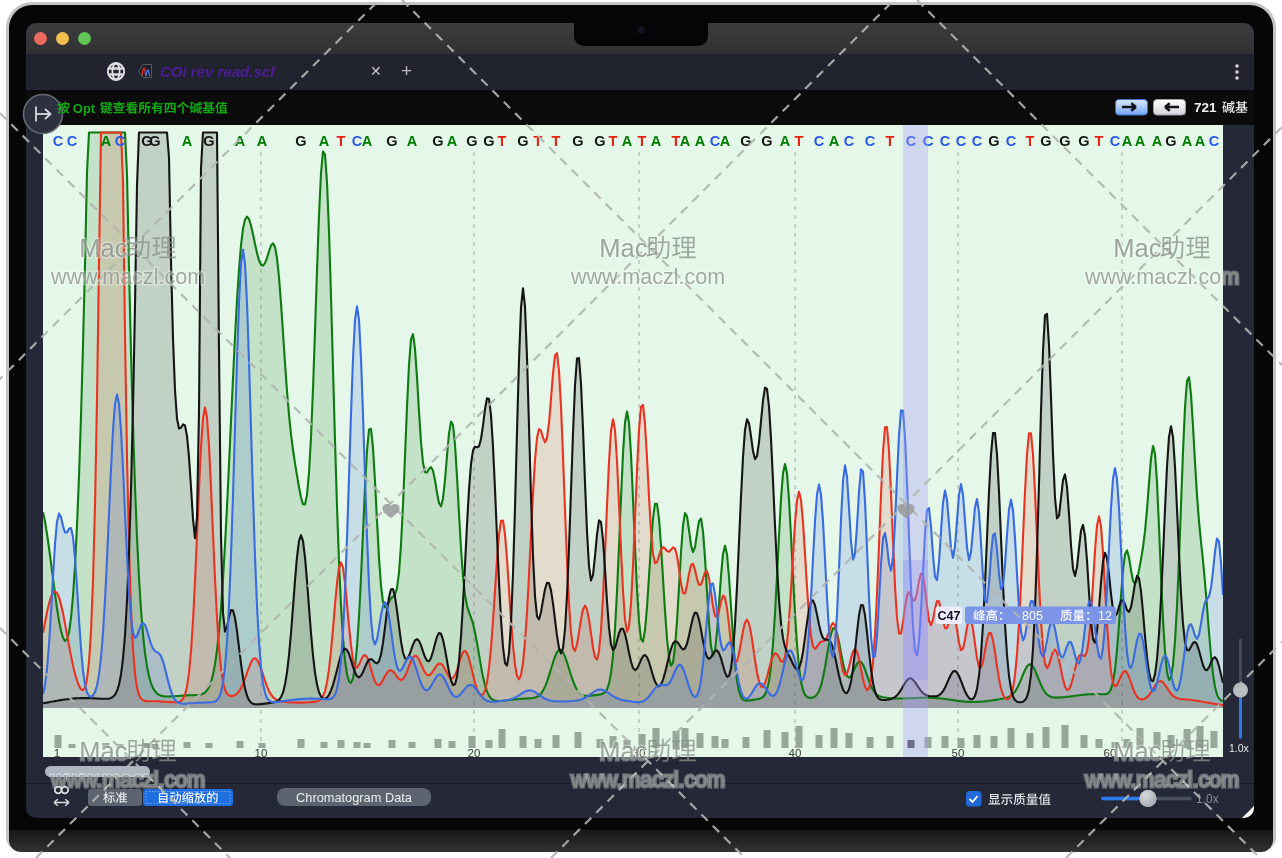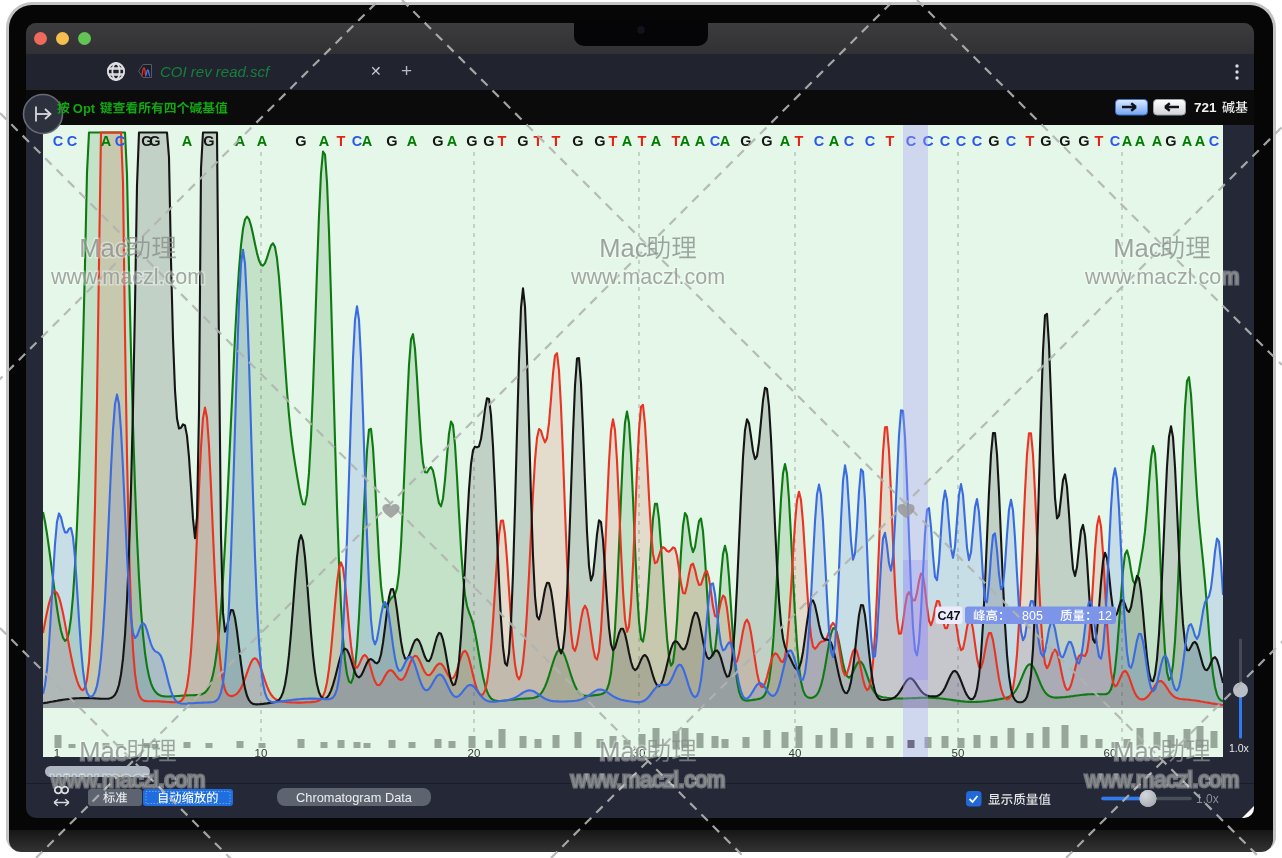--- a/index.html
+++ b/index.html
@@ -32,21 +32,21 @@
       <circle cx="10" cy="10" r="8.2"></circle>
       <ellipse cx="10" cy="10" rx="3.6" ry="8.2"></ellipse>
       <path d="M2.2 7h15.6M2.2 13h15.6"></path>
     </g>
   </svg>
 <svg style="position:absolute;left:137px;top:63px" width="16" height="16" viewBox="0 0 16 16">
     <path d="M6 1.5L1.5 8L6 14.5H14.5V1.5Z" fill="#1b1d27" stroke="#555a64" stroke-width="1"></path>
     <path d="M4.5 13C5.5 13 5.5 5 7 5C8.5 5 8 13 9 13" stroke="#e03328" stroke-width="1.3" fill="none"></path>
     <path d="M8.5 13C9.5 13 9.5 7 10.8 7C12 7 11.8 13 13 13" stroke="#4a7ae8" stroke-width="1.3" fill="none"></path>
   </svg>
-<div class="abs" style="left:160px;top:63px;width:220px;color:#15803d;font-size:15px;font-weight:normal;font-style:italic">COI rev read.scf</div>
+<div class="abs" style="left:160px;top:63px;width:220px;color:#4c1d95;font-size:15px;font-weight:bold;font-style:italic">COI rev read.scf</div>
 <div class="abs" style="left:370px;top:63px;color:#c8c8cc;font-size:14px">✕</div>
 <div class="abs" style="left:401px;top:60px;color:#b8b8bc;font-size:19px;font-weight:300">+</div>
 
 <svg style="position:absolute;left:22px;top:93px" width="42" height="42" viewBox="0 0 42 42">
     <circle cx="21" cy="21" r="19.5" fill="#2c313d" stroke="#666b76" stroke-width="1.6"></circle>
     <g stroke="#d7d9dd" stroke-width="1.8" fill="none">
       <path d="M14 13.5V28.5"></path>
       <path d="M14 21H28"></path>
       <path d="M23 16L28.5 21L23 26"></path>
     </g>

